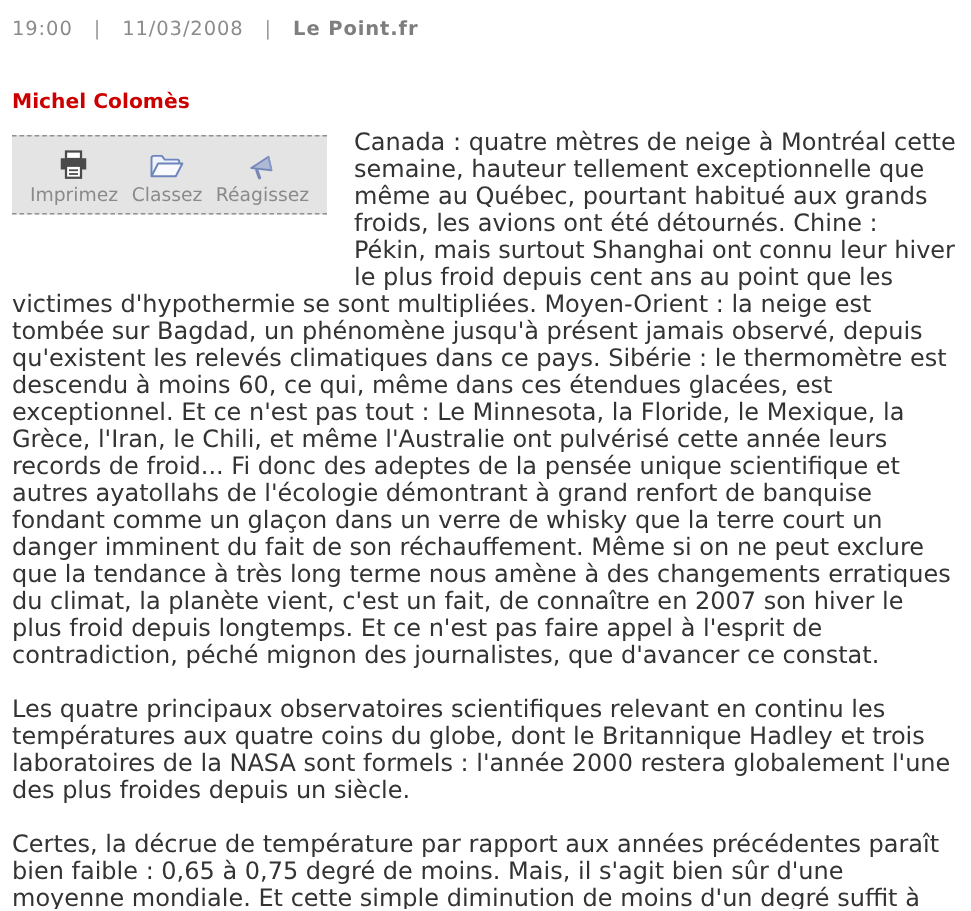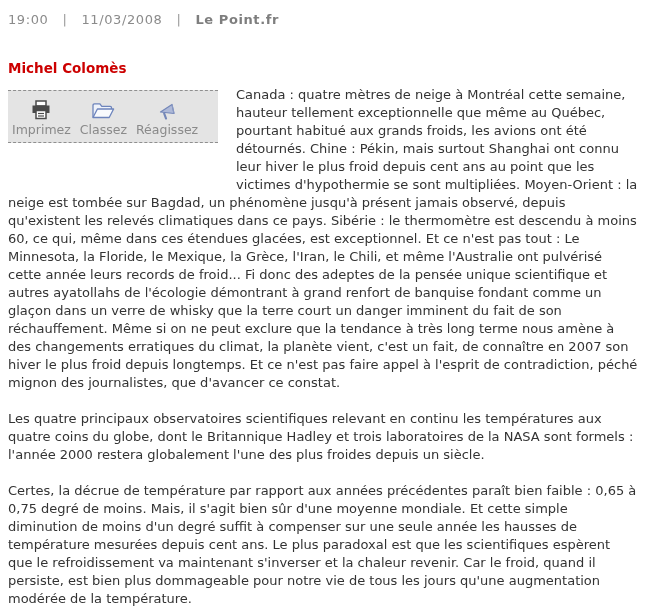--- a/index.html
+++ b/index.html
@@ -46,20 +46,21 @@
 
   .toolbar {
     float: left;
     width: 210px;
     margin: 4px 18px 36px 0;
     background: #e4e4e4;
     border-top: 1px dashed #8f8f8f;
     border-bottom: 1px dashed #8f8f8f;
     padding: 8px 4px 5px 4px;
     display: flex;
+    justify-content: center;
     align-items: flex-end;
     gap: 9px;
   }
   .tool-btn {
     display: flex;
     flex-direction: column;
     align-items: center;
     cursor: pointer;
     border: none;
     background: transparent;
@@ -69,21 +70,21 @@
   .tool-btn .icon { height: 21px; display: flex; align-items: flex-end; justify-content: center; }
   .tool-btn .tool-label {
     font-size: 12.5px;
     color: #8a8a8a;
     margin-top: 2px;
     line-height: 15px;
     white-space: nowrap;
   }
 
   .para {
-    font-size: 13px;
+    font-size: 16px;
     line-height: 18px;
     color: #333333;
     margin: 0 0 18px 0;
   }
 </style>
 </head>
 <body>
 
 <div class="page">
 

